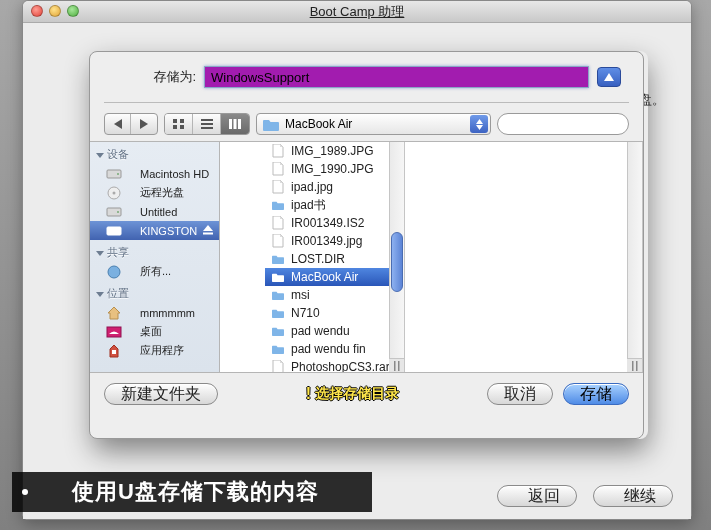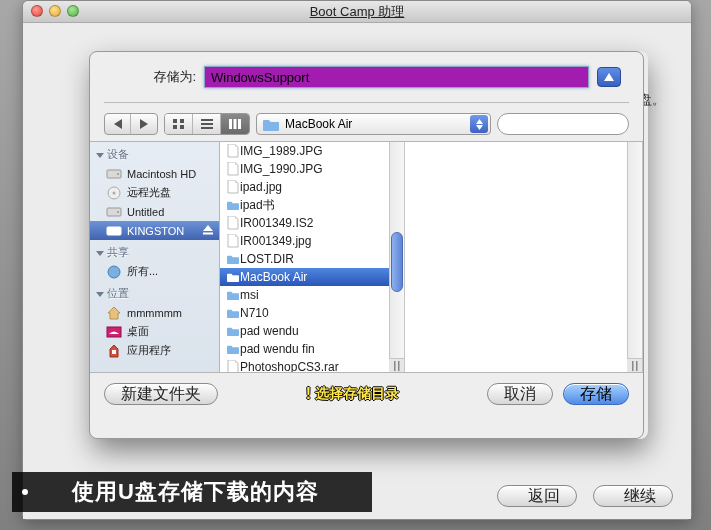--- a/index.html
+++ b/index.html
@@ -47,27 +47,27 @@
 
 .search-wrap { height: 22px; width: 132px; background: #fff; border: 1px solid #9a9a9a; border-radius: 11px; display: flex; align-items: center; padding: 0 6px; gap: 4px; }
 .search-wrap svg { width: 12px; height: 12px; fill:#777; }
 .search-wrap input { border:none; outline:none; font-size:12px; flex:1; background:transparent; }
 
 .browser { display: flex; border-top: 1px solid #b5b5b5; border-bottom: 1px solid #b5b5b5; margin: 0 0 0 0; height: 232px; background:#fff; }
 
 .sidebar { width: 130px; background: linear-gradient(#e6ecf3,#dbe3ec); border-right: 1px solid #b5b5b5; overflow-y: auto; font-size: 11px; }
 .side-head { color: #5e6e82; font-size: 11px; padding: 5px 4px 2px 6px; display:flex; align-items:center; gap:3px; text-shadow: 0 1px 0 #fff; }
 .side-head svg { width:8px; height:8px; fill:#6d7d91; }
-.side-item { display:flex; align-items:center; gap:5px; padding: 2px 4px 2px 16px; color:#222; height:19px; position:relative; }
+.side-item { display:flex; align-items:center; gap:18px; padding: 2px 4px 2px 16px; color:#222; height:19px; position:relative; }
 .side-item.sel { background: linear-gradient(#6d93d6,#4163b0); color:#fff; }
 .side-item .ic { width:16px; height:14px; display:flex; align-items:center; justify-content:center; }
 .side-item .eject { position:absolute; right:6px; }
 
 .column { width: 185px; border-right:1px solid #c5c5c5; overflow-y:auto; position:relative; }
-.column .row { display:flex; align-items:center; gap:0; padding: 1px 4px 1px 6px; height:18px; font-size:12px; color:#222; position:relative; }
+.column .row { display:flex; align-items:center; gap:6px; padding: 1px 4px 1px 6px; height:18px; font-size:12px; color:#222; position:relative;margin-left:45px; }
 .column .row.sel { background: linear-gradient(#4f86e0,#2a56b8); color:#fff; }
 .column .row .chev { position:absolute; right:6px; }
 .column .row .chev svg { width:6px; height:8px; fill:#888; }
 .column .row.sel .chev svg { fill:#fff; }
 .col-scroll { position:absolute; right:0; top:0; bottom:0; width:15px; background:linear-gradient(to right,#eaeaea,#f6f6f6); border-left:1px solid #c5c5c5; }
 .thumb { position:absolute; left:1px; right:1px; background: linear-gradient(to right,#8db1f0,#5c84d6); border:1px solid #4a6db3; border-radius:7px; }
 .col-resize { position:absolute; right:0; bottom:0; width:15px; height:14px; background:#e6e6e6; border-top:1px solid #c5c5c5; display:flex; align-items:center; justify-content:center; }
 .col-resize svg { width:8px; height:10px; fill:#888; }
 
 .column2 { flex:1; background:#fff; }

